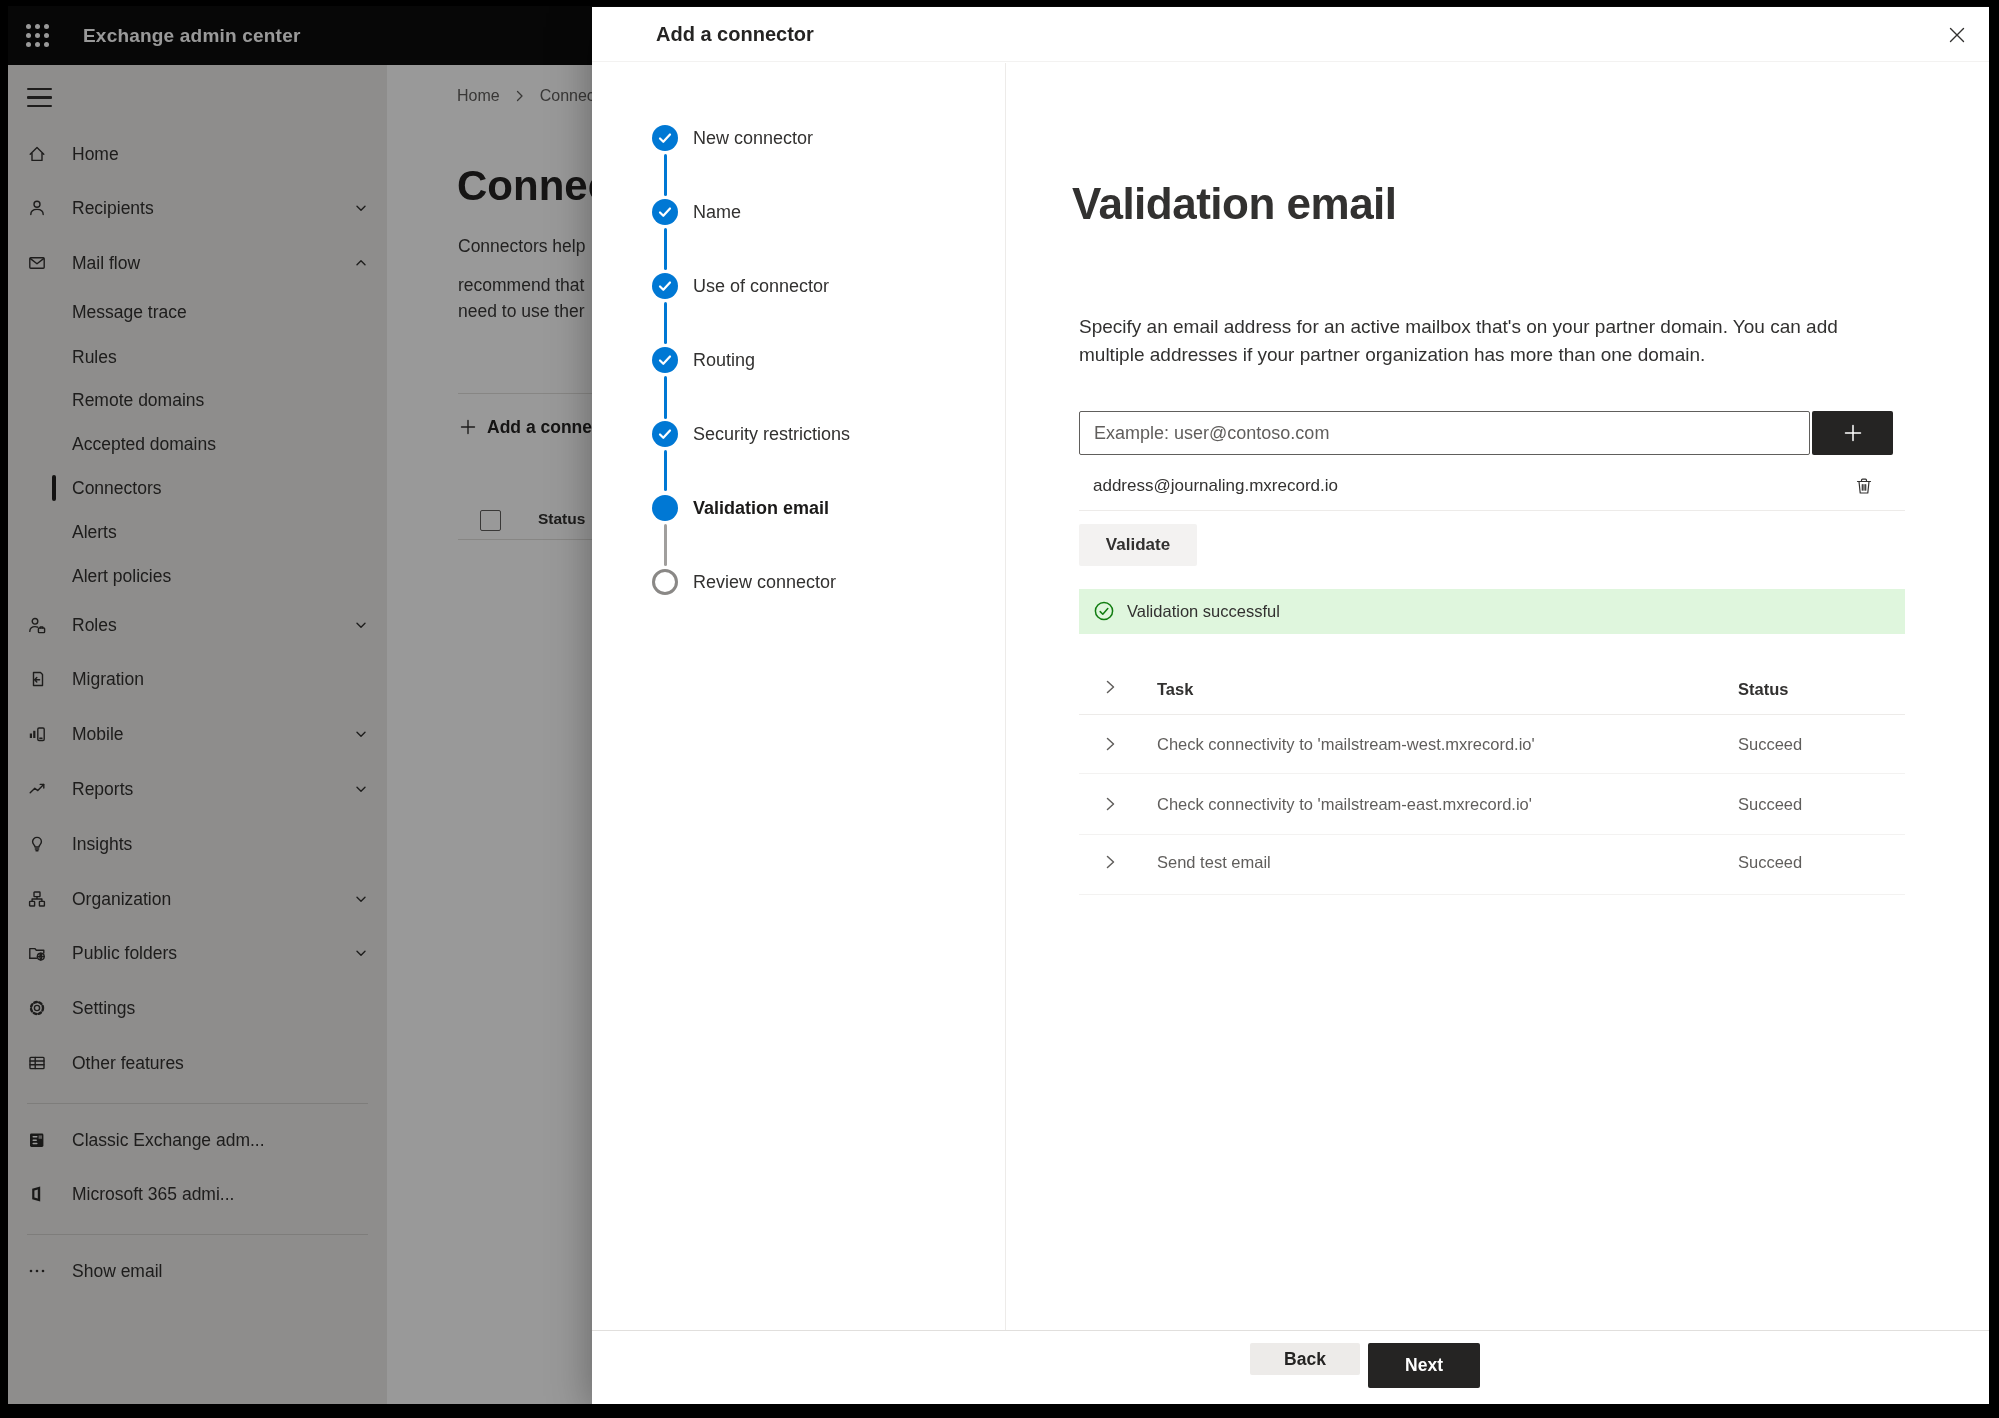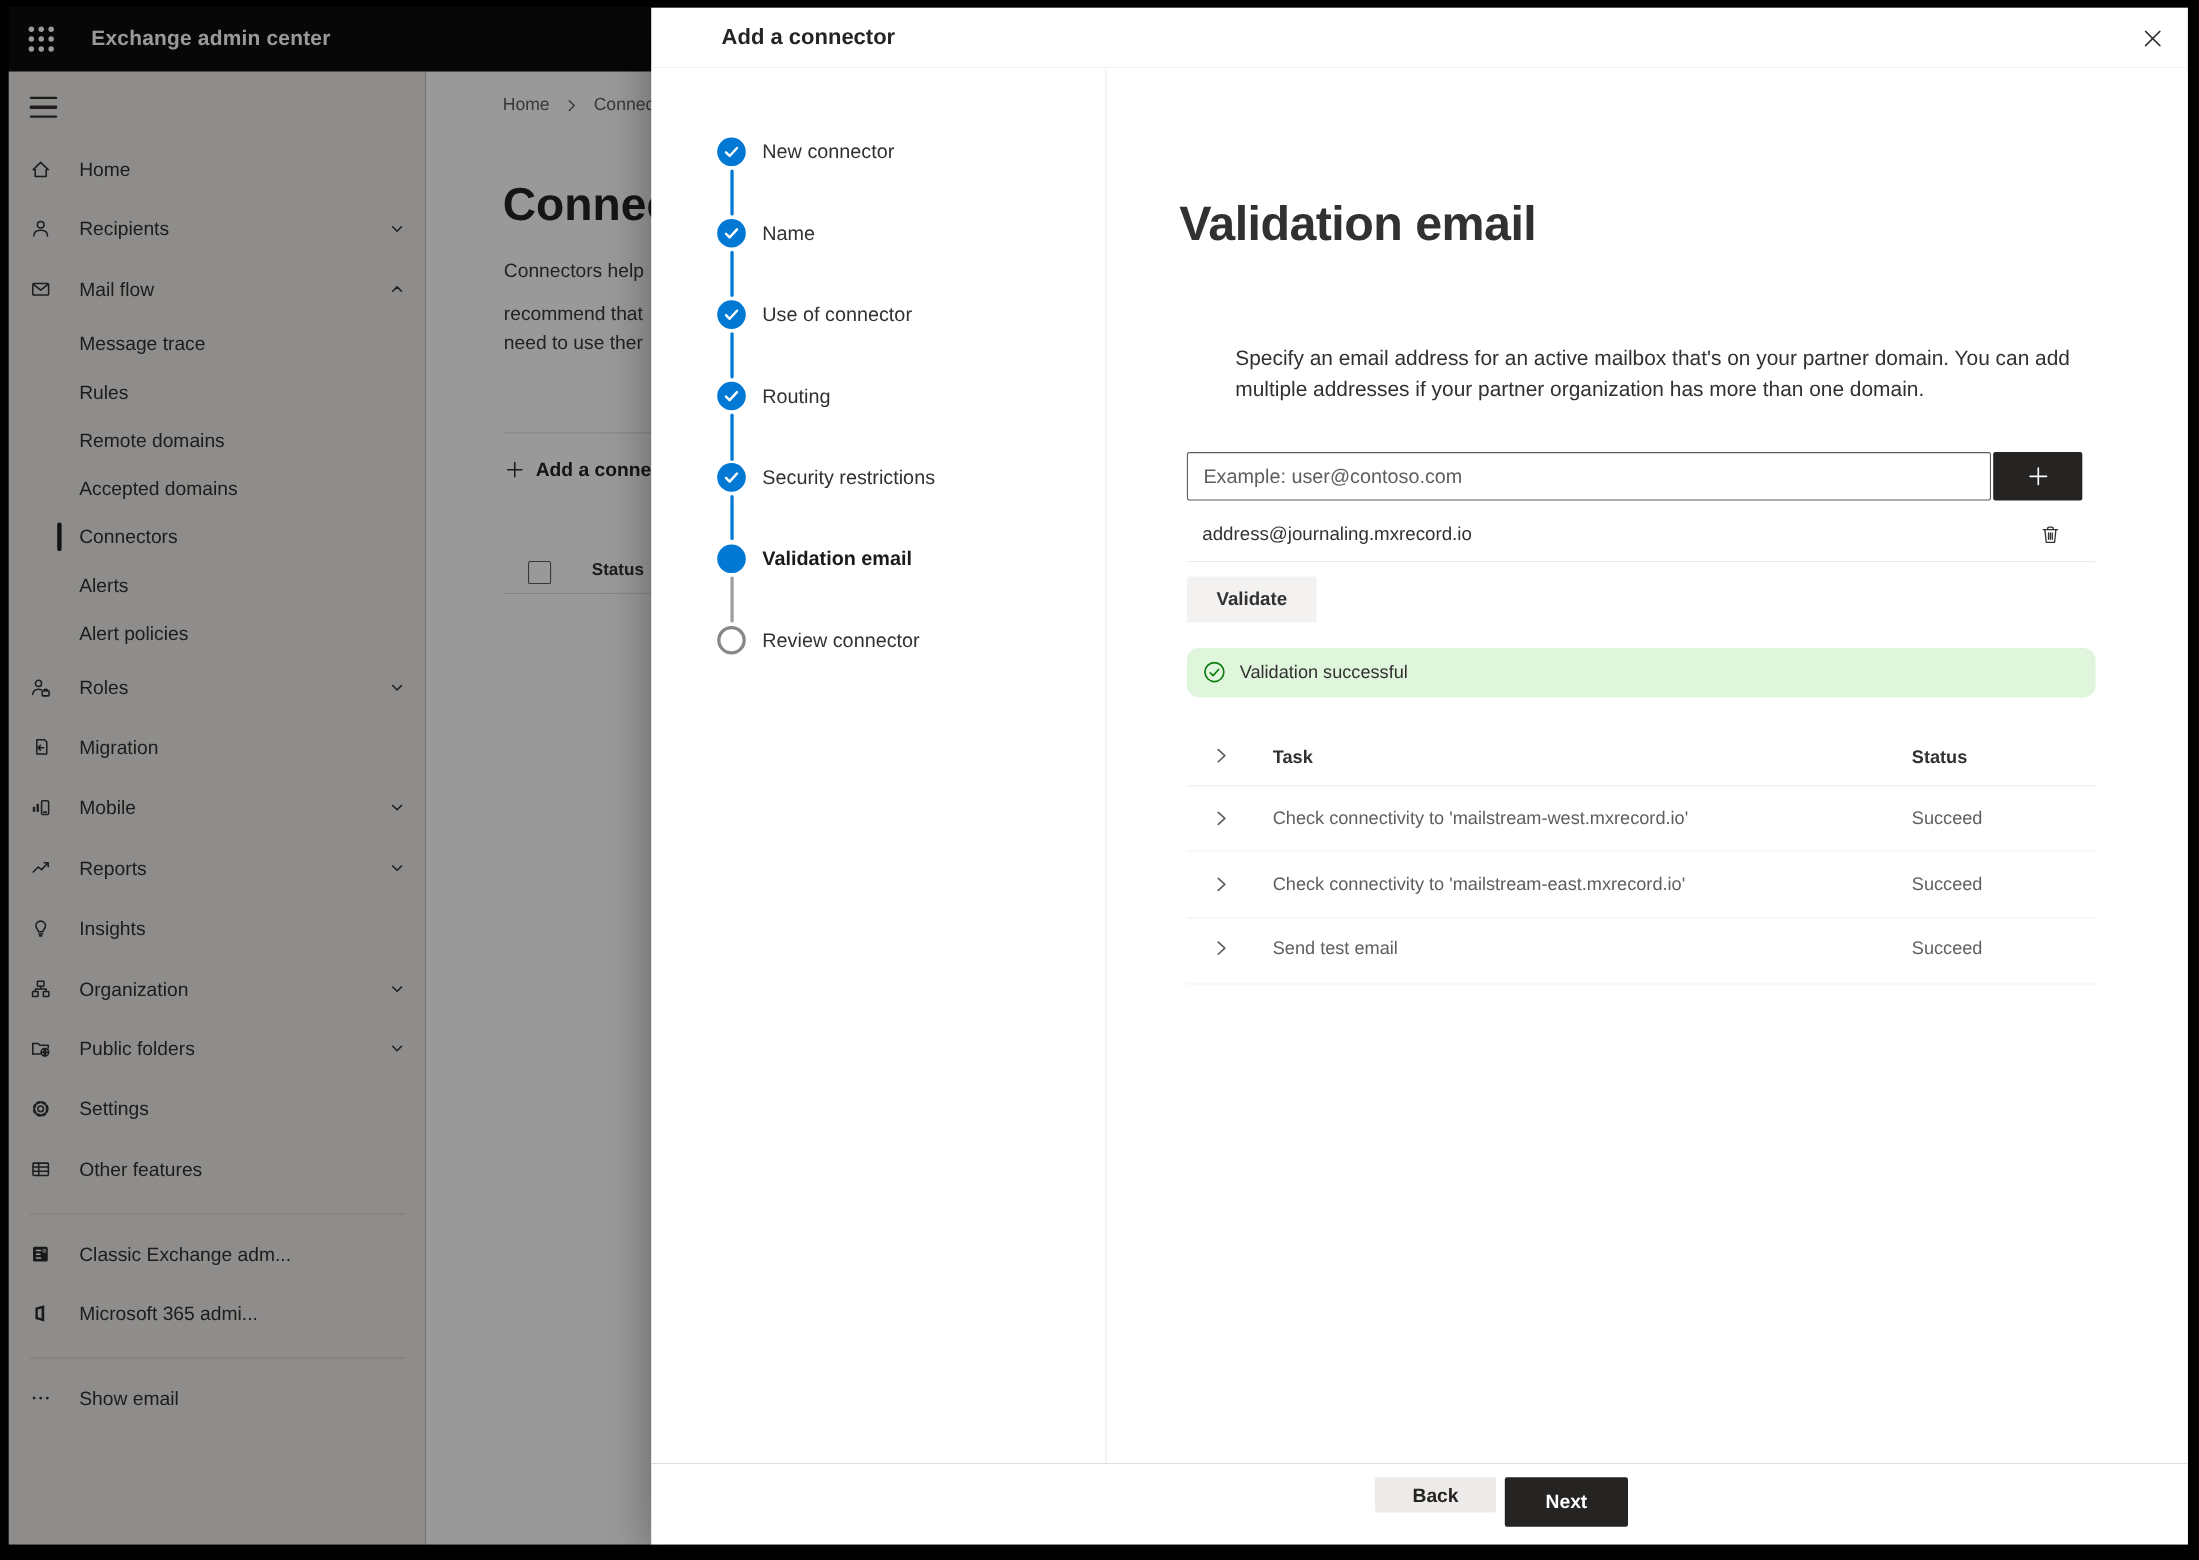--- a/index.html
+++ b/index.html
@@ -52,29 +52,29 @@
   .step-current{background:#0078d4;}
   .step-upcoming{background:#fff;border:3px solid #8a8886;}
   .step-label{font-size:18px;color:#323130;height:26px;display:flex;align-items:center;white-space:nowrap;}
   .step-label.current{font-weight:700;color:#1b1a19;}
   .step-line{width:3px;border-radius:2px;}
   .line-blue{background:#0078d4;}
   .line-gray{background:#a19f9d;}
 
   
   .content-title{font-size:44px;font-weight:700;color:#323130;letter-spacing:-.5px;white-space:nowrap;}
-  .content-desc{font-size:19px;line-height:27.5px;color:#323130;white-space:nowrap;margin-left:44px;}
+  .content-desc{font-size:19px;line-height:27.5px;color:#323130;white-space:nowrap;}
   .email-input{position:absolute;left:487px;top:404px;width:731px;height:44px;border:1px solid #605e5c;border-radius:2px;padding:0 14px;font-size:18px;color:#323130;font-family:"Liberation Sans",sans-serif;outline:none;background:#fff;}
   .email-input::placeholder{color:#605e5c;opacity:1;}
   .plus-btn{left:1220px;top:404px;width:81px;height:44px;background:#252423;border-radius:2px;display:flex;align-items:center;justify-content:center;cursor:pointer;}
   .addr-label{left:501px;top:464px;height:30px;display:flex;align-items:center;font-size:17px;color:#323130;}
   .trash-btn{left:1258px;top:465px;width:28px;height:28px;display:flex;align-items:center;justify-content:center;cursor:pointer;}
   .hdiv{height:1px;background:#edebe9;}
   .validate-btn{left:487px;top:517px;width:118px;height:42px;background:#f3f2f1;border:none;border-radius:2px;font-size:17px;font-weight:600;color:#323130;font-family:"Liberation Sans",sans-serif;cursor:pointer;}
-  .banner{left:487px;top:582px;width:826px;height:45px;background:#dff6dd;border-radius:11px;}
+  .banner{left:487px;top:582px;width:826px;height:45px;background:#dff6dd;border-radius:0;}
   .banner-label{position:absolute;left:48px;top:0;height:45px;display:flex;align-items:center;font-size:16.5px;color:#323130;}
   .tbl-head{font-size:16.5px;font-weight:700;color:#323130;height:26px;display:flex;align-items:center;white-space:nowrap;}
   .tbl-cell{font-size:16.5px;color:#605e5c;height:26px;display:flex;align-items:center;white-space:nowrap;}
   .row-chev{width:20px;height:20px;cursor:pointer;}
 
   
   .footer-div{left:0;top:1323px;width:1397px;height:1px;background:#e1dfdd;}
   .back-btn{left:658px;top:1336px;width:110px;height:32px;background:#edebe9;border:none;border-radius:2px;font-size:17.5px;font-weight:600;color:#252423;font-family:"Liberation Sans",sans-serif;cursor:pointer;}
   .next-btn{left:776px;top:1336px;width:112px;height:45px;background:#252423;border:none;border-radius:2px;font-size:17.5px;font-weight:600;color:#ffffff;font-family:"Liberation Sans",sans-serif;cursor:pointer;}
 

